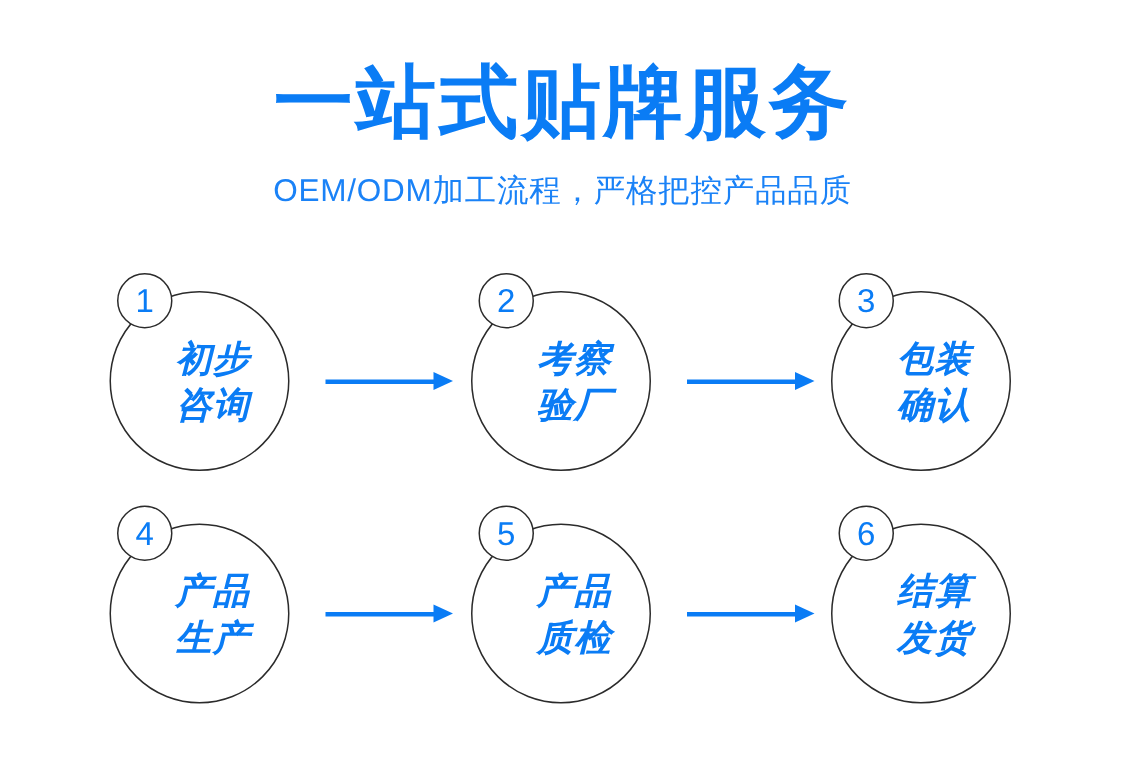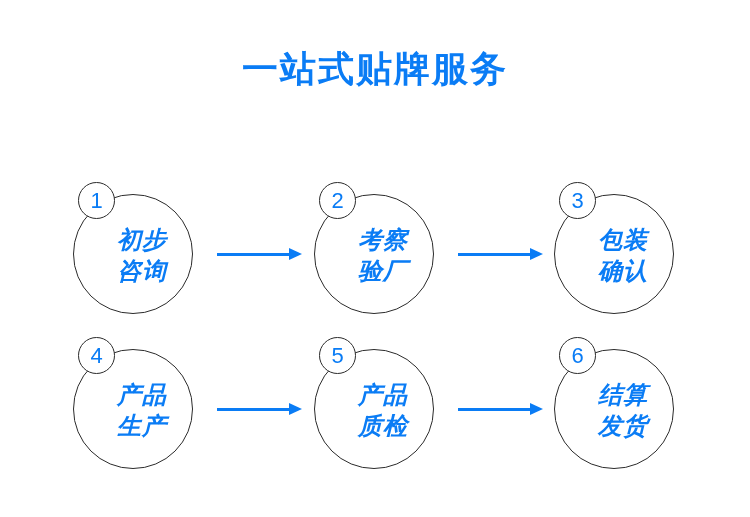--- a/index.html
+++ b/index.html
@@ -22,21 +22,21 @@
   .header {
     position: absolute;
     left: 0;
     top: 0;
     width: 750px;
     text-align: center;
   }
   .title {
     margin: 0;
     padding-top: 38px;
-    font-size: 36px;
+    font-size: 53px;
     line-height: 62px;
     font-weight: bold;
     letter-spacing: 2px;
     color: #0a7cf5;
     white-space: nowrap;
   }
   .subtitle {
     margin: 0;
     padding-top: 14px;
     font-size: 21px;
@@ -148,20 +148,21 @@
     border-left: 13px solid #0a7cf5;
   }
 </style>
 </head>
 <body>
 
 <div class="page">
 
   <div class="header">
     <h1 class="title">一站式贴牌服务</h1>
+    <p class="subtitle">OEM/ODM加工流程，严格把控产品品质</p>
   </div>
 
   <div class="flow">
 
     <div class="flow-row">
 
       <div class="step col-1">
         <div class="step-circle"></div>
         <div class="step-badge">1</div>
         <div class="step-label">

